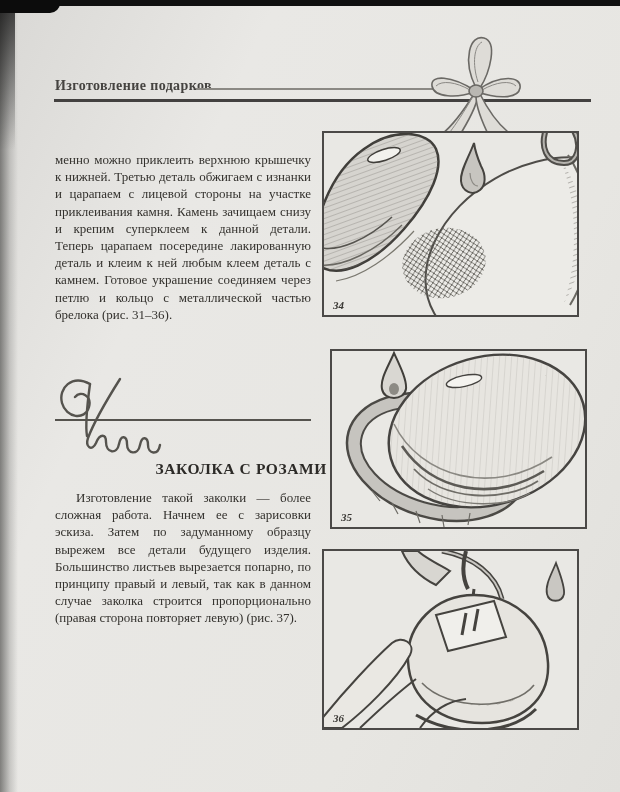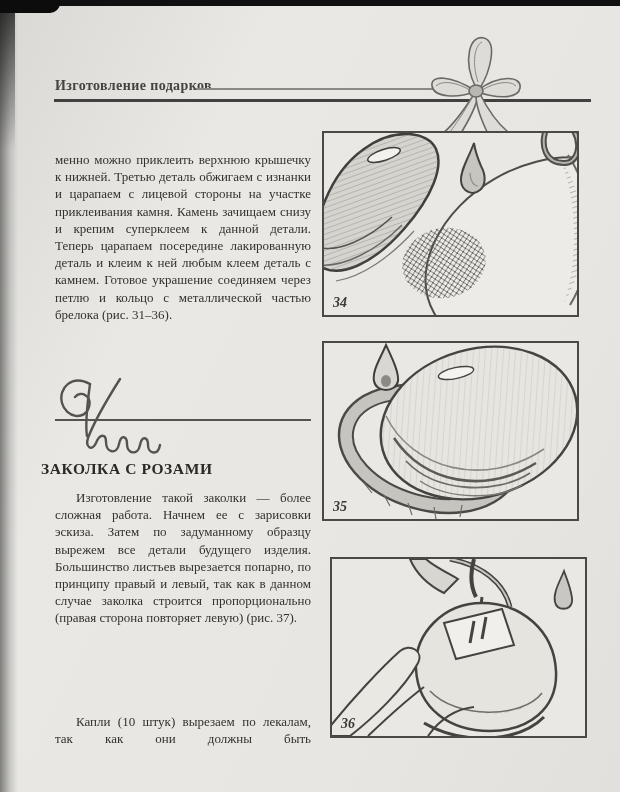--- a/index.html
+++ b/index.html
@@ -29,29 +29,29 @@
   .para{position:absolute;left:55px;width:256px;font-size:13px;line-height:17.2px;
     text-align:justify;color:#33312d;}
   .para.indent{text-indent:21px;}
   .para.stretch-last{text-align-last:justify;}
   #p1{top:138px;}
   #p2{top:476px;}
   #p3{top:645px;}
   #p4{top:700px;}
   .flourish{position:absolute;left:54px;top:376px;width:112px;height:84px;}
   .section-rule{position:absolute;left:55px;top:419px;width:256px;height:1.6px;background:#55534e;}
-  .section-heading{position:absolute;left:41px;top:447px;width:256px;text-align:left;
+  .section-heading{position:absolute;left:71px;top:447px;width:256px;text-align:right;
     font-size:15.5px;font-weight:bold;letter-spacing:.6px;color:#2c2a27;}
   
   .fig{position:absolute;left:322px;width:257px;border:2px solid #4b4947;background:#e9e8e4;box-sizing:border-box;}
   #fig34{top:131px;height:186px;}
   #fig35{top:341px;height:180px;}
   #fig36{top:549px;height:181px;}
   .fig svg{position:absolute;left:0;top:0;width:100%;height:100%;}
-  .fig-label{position:absolute;left:9px;bottom:4px;font-size:14px;font-weight:bold;font-style:italic;
+  .fig-label{position:absolute;left:9px;bottom:4px;font-size:11px;font-weight:bold;font-style:italic;
     color:#3b3935;z-index:3;}
 </style>
 </head>
 <body>
 
 <div class="page">
 
   <div class="scan-left"></div>
   <div class="scan-left-top"></div>
   <div class="scan-top"></div>
@@ -86,21 +86,20 @@
       <path d="M36,8 C18,-2 4,12 8,27 C12,42 31,45 35,31 C38,20 27,14 21,21"></path>
       <path d="M66,3 C54,22 40,46 34,62 C31,71 38,76 42,67 C46,57 52,58 52,66 C52,77 63,79 65,68 C67,58 73,60 73,68 C73,78 84,80 86,69 C88,59 94,61 94,69 C94,78 104,80 106,69"></path>
       <path d="M36,8 C33,30 31,48 33,60"></path>
     </g>
   </svg>
   <div class="section-rule"></div>
 
   <h2 class="section-heading">ЗАКОЛКА С РОЗАМИ</h2>
 
   <p class="para indent" id="p2">Изготовление такой заколки — более сложная работа. Начнем ее с зарисовки эскиза. Затем по задуманному образцу вырежем все детали будущего изделия. Большинство листьев вырезается попарно, по принципу правый и левый, так как в данном случае заколка строится пропорционально (правая сторона повторяет левую) (рис. 37).</p>
-  <p class="para indent stretch-last" id="p4">Капли (10 штук) вырезаем по лекалам, так как они должны быть</p>
 
   <figure class="fig" id="fig34" style="margin:0">
     <svg viewBox="0 0 253 182" preserveAspectRatio="none">
       <defs>
         <pattern id="h34" width="5" height="5" patternUnits="userSpaceOnUse" patternTransform="rotate(70)">
           <line x1="0" y1="0" x2="0" y2="5" stroke="#76746e" stroke-width="1.2"></line>
         </pattern>
         <pattern id="x34" width="6" height="6" patternUnits="userSpaceOnUse">
           <path d="M0,6 L6,0 M0,0 L6,6" stroke="#5f5d57" stroke-width="1"></path>
         </pattern>
@@ -128,21 +127,21 @@
         <path d="M-8,130 C-14,92 6,40 40,16 C70,-6 104,-2 112,16 C120,34 108,64 80,96 C52,128 14,150 -8,130 Z" fill="url(#h34)" opacity=".55"></path>
         <path d="M-6,114 C14,120 44,106 68,84" fill="none" stroke="#56544f" stroke-width="1.6"></path>
         <path d="M-4,132 C20,134 52,118 78,92" fill="none" stroke="#6a6862" stroke-width="1.4"></path>
         <path d="M12,148 C38,144 66,124 90,98" fill="none" stroke="#7a786f" stroke-width="1.2"></path>
         <ellipse cx="60" cy="22" rx="17" ry="5.5" transform="rotate(-18 60 22)" fill="#f2f1ed" stroke="#403e3a" stroke-width="1.5"></ellipse>
       </g>
     </svg>
     <figcaption class="fig-label">34</figcaption>
   </figure>
 
-  <figure class="fig" id="fig35" style="margin:0">
+  <figure class="fig" id="fig35" style="margin:8px">
     <svg viewBox="0 0 253 176" preserveAspectRatio="none">
       <defs>
         <pattern id="h35" width="6" height="6" patternUnits="userSpaceOnUse" patternTransform="rotate(20)">
           <line x1="0" y1="0" x2="0" y2="6" stroke="#8a8882" stroke-width="1"></line>
         </pattern>
       </defs>
 
       <g>
         <ellipse cx="105" cy="106" rx="85" ry="54" transform="rotate(16 105 106)" fill="none" stroke="#c6c4bf" stroke-width="13"></ellipse>
         <ellipse cx="105" cy="106" rx="92" ry="61" transform="rotate(16 105 106)" fill="none" stroke="#4b4945" stroke-width="2.5"></ellipse>
@@ -161,21 +160,21 @@
         <path d="M70,95 C100,140 160,152 212,120" fill="none" stroke="#5c5a55" stroke-width="2.6"></path>
         <path d="M62,73 C88,126 160,146 220,106" fill="none" stroke="#8a8882" stroke-width="1.6"></path>
         <path d="M82,118 C112,150 172,152 206,130" fill="none" stroke="#6e6c66" stroke-width="1.8"></path>
         <path d="M96,138 C126,158 176,156 198,142" fill="none" stroke="#7c7a74" stroke-width="1.4"></path>
         <ellipse cx="132" cy="30" rx="18" ry="5.5" transform="rotate(-12 132 30)" fill="#f4f3ef" stroke="#454340" stroke-width="1.4"></ellipse>
       </g>
     </svg>
     <figcaption class="fig-label">35</figcaption>
   </figure>
 
-  <figure class="fig" id="fig36" style="margin:8px">
+  <figure class="fig" id="fig36" style="margin:0">
     <svg viewBox="0 0 253 177" preserveAspectRatio="none">
       <defs>
         <pattern id="h36" width="5" height="5" patternUnits="userSpaceOnUse" patternTransform="rotate(55)">
           <line x1="0" y1="0" x2="0" y2="5" stroke="#7a786f" stroke-width="1.1"></line>
         </pattern>
       </defs>
 
       <g>
         <path d="M78,0 C84,14 96,26 112,34 L126,20 C112,12 100,6 94,0 Z" fill="#d8d6d1" stroke="#45433f" stroke-width="2"></path>
         <path d="M118,0 C150,6 172,24 178,48" fill="none" stroke="#45433f" stroke-width="5"></path>

